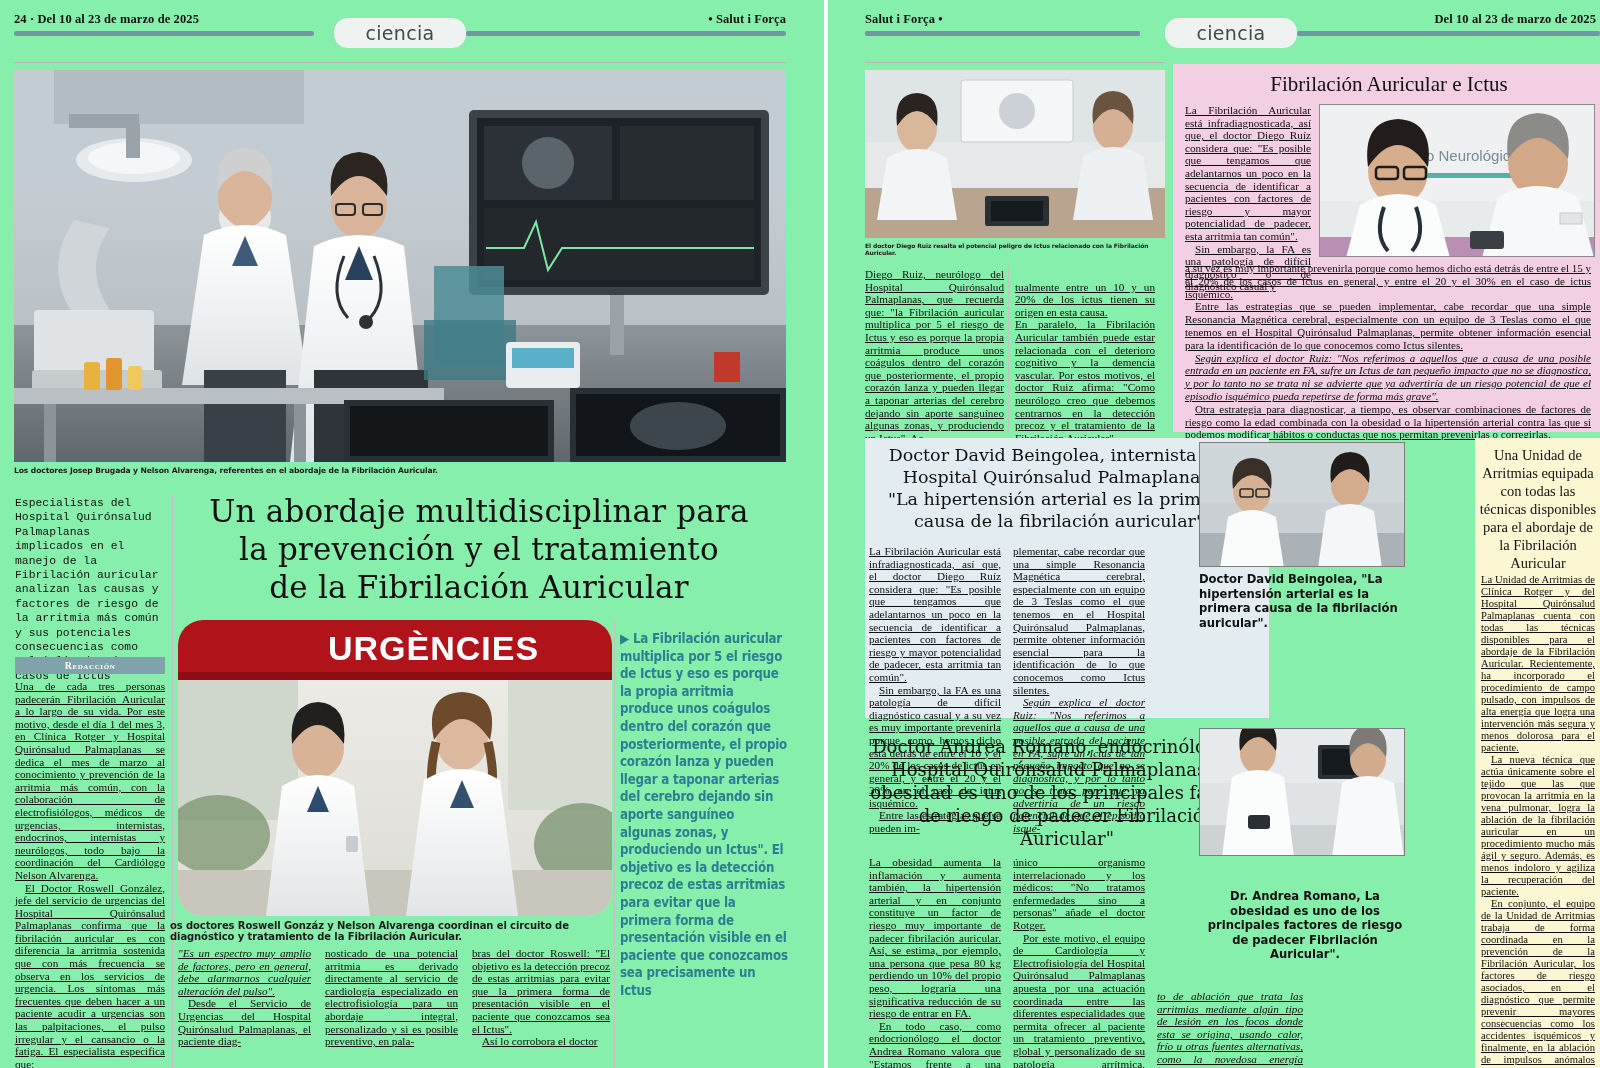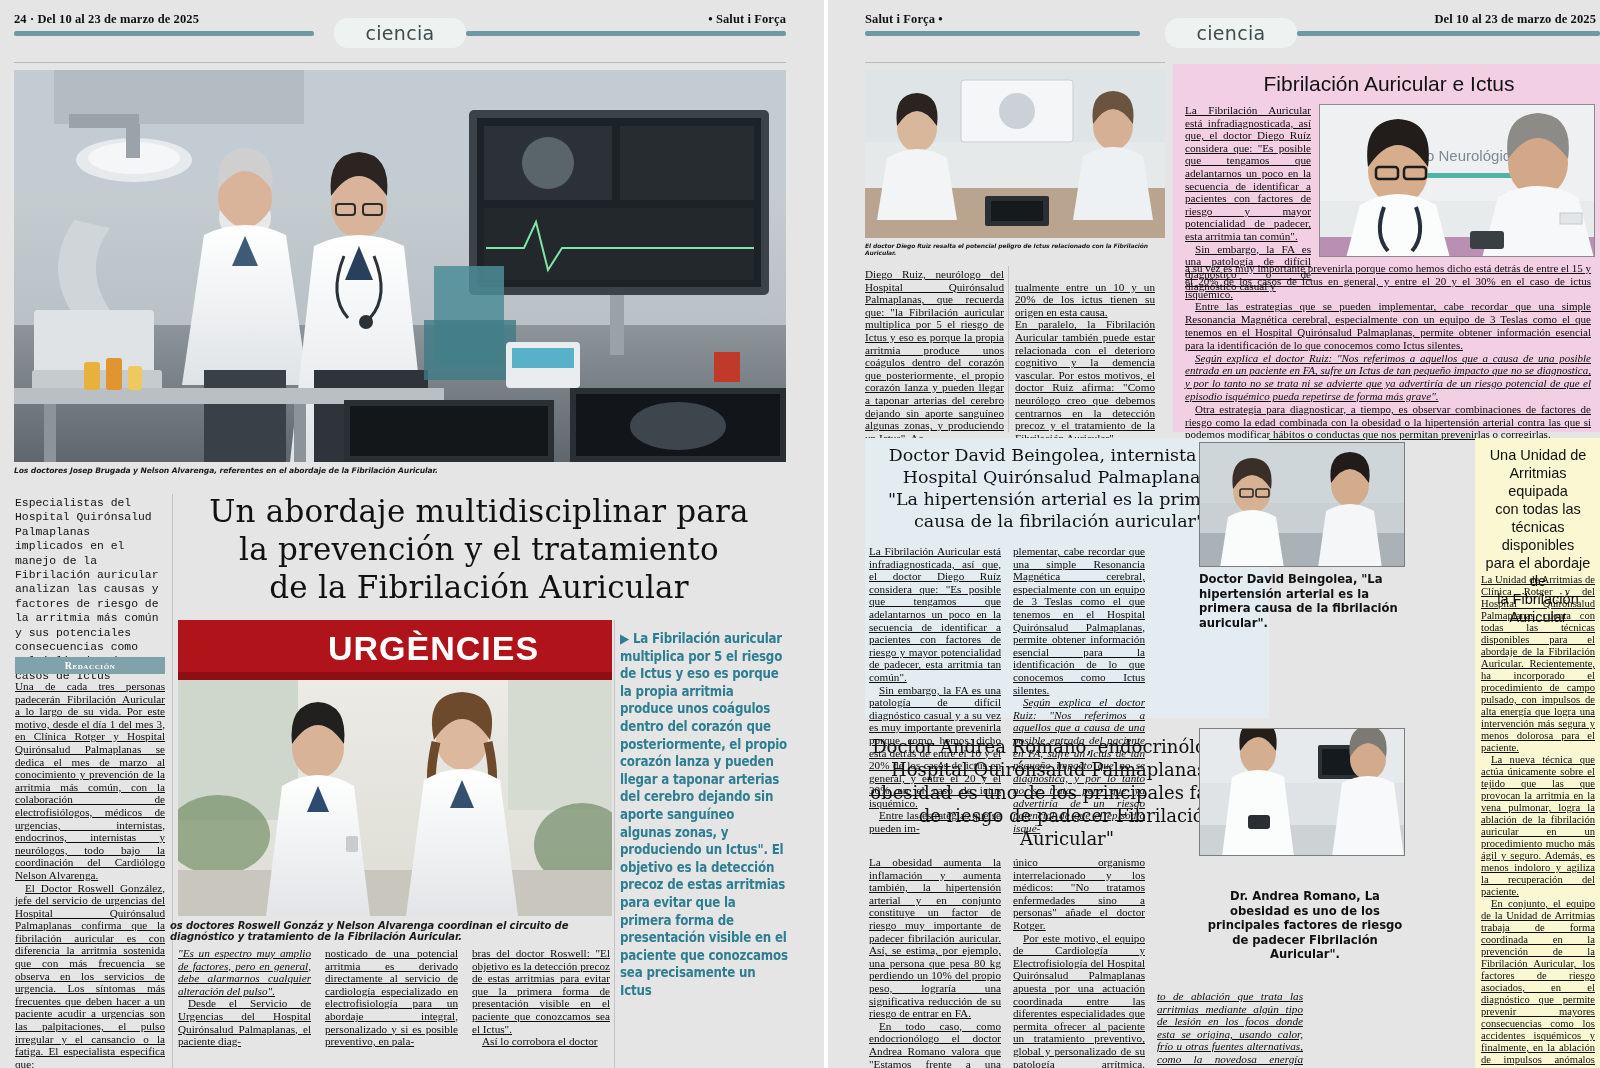--- a/index.html
+++ b/index.html
@@ -3,21 +3,21 @@
 <meta charset="utf-8">
 <style>
   * { box-sizing: border-box; }
   html, body {
     margin: 0; padding: 0;
     background: #ffffff;
     width: 1600px; height: 1068px;
     overflow: hidden;
     font-family: "Liberation Serif", serif;
   }
-  .spread { position: relative; width: 1600px; height: 1068px; background: #e5e5e5; }
+  .spread { position: relative; width: 1600px; height: 1068px; background: #86efac; }
 
   
   .page-left  { position: absolute; left: 0;    top: 0; width: 800px;  height: 1068px; }
   .page-right { position: absolute; left: 855px; top: 0; width: 745px; height: 1068px; }
 
   
   .masthead { position: relative; height: 46px; }
   .mh-folio {
     position: absolute; top: 12px; font-family: "Liberation Serif", serif;
     font-weight: bold; font-size: 12.5px; color: #111; letter-spacing: .1px;
@@ -33,21 +33,21 @@
     font-family: "DejaVu Sans", sans-serif; font-size: 19px; color: #3e4a4c;
     letter-spacing: .3px;
   }
   .hairline { position: absolute; height: 1px; background: #b9b9b9; }
 
   
   .photo { position: absolute; overflow: hidden; background: #c7ccd1; }
   .caption {
     position: absolute;
     font-family: "DejaVu Sans", sans-serif;
-    font-style: italic; font-weight: bold;
+    font-weight: bold;
     color: #1b1b1b; letter-spacing: -.1px;
   }
 
   
   .kicker {
     position: absolute;
     font-family: Liberation Mono, monospace;
     font-size: 11.4px; line-height: 14.4px; color: #111;
   }
   .byline-bar {
@@ -79,21 +79,21 @@
   }
   .pull .tri { color:#2e7e92; }
 
   
   .box-pink { position:absolute; background:#f2cfe3; }
   .box-blue { position:absolute; background:#e3ecf1; }
   .box-yellow{ position:absolute; background:#fbf7d2; }
 
   .box-title {
     position:absolute; text-align:center;
-    font-family:Liberation Sans, sans-serif; color:#111;
+    font-family:Liberation Serif, serif; color:#111;
   }
   .sub-headline {
     position:absolute; text-align:center;
     font-family:"DejaVu Serif", serif; color:#111; font-weight:400;
   }
   .capt-bold {
     position:absolute;
     font-family:"DejaVu Sans", sans-serif; font-weight:bold;
     font-size:11.6px; line-height:14.5px; color:#111;
   }
@@ -213,21 +213,21 @@
       <p>El Doctor Roswell González, jefe del servicio de urgencias del Hospital Quirónsalud Palmaplanas confirma que la fibrilación auricular es con diferencia la arritmia sostenida que con más frecuencia se observa en los servicios de urgencia. Los síntomas más frecuentes que deben hacer a un paciente acudir a urgencias son las palpitaciones, el pulso irregular y el cansancio o la fatiga. El especialista especifica que:</p>
     </div>
     <div class="v-rule" style="left:172px; top:494px; height:574px;"></div>
 
     <div class="headline" style="left:178px; top:492px; width:602px; font-size:31px; line-height:38px;">
       <div>Un abordaje multidisciplinar para</div>
       <div>la prevención y el tratamiento</div>
       <div>de la Fibrilación Auricular</div>
     </div>
 
-    <div class="photo" style="left:178px; top:620px; width:434px; height:296px;">
+    <div class="photo" style="left:178px; top:620px; width:434px; height:296px;border-radius:25px;">
       <svg width="434" height="296" viewBox="0 0 434 296" preserveAspectRatio="none">
         <defs>
           <linearGradient id="lgWall" x1="0" y1="0" x2="0" y2="1">
             <stop offset="0" stop-color="#efeee9"></stop>
               <stop offset="1" stop-color="#ddddd6"></stop>
           </linearGradient>
           <linearGradient id="lgCoat2" x1="0" y1="0" x2="0" y2="1">
             <stop offset="0" stop-color="#ffffff"></stop>
               <stop offset="1" stop-color="#e2e5e7"></stop>
           </linearGradient>

